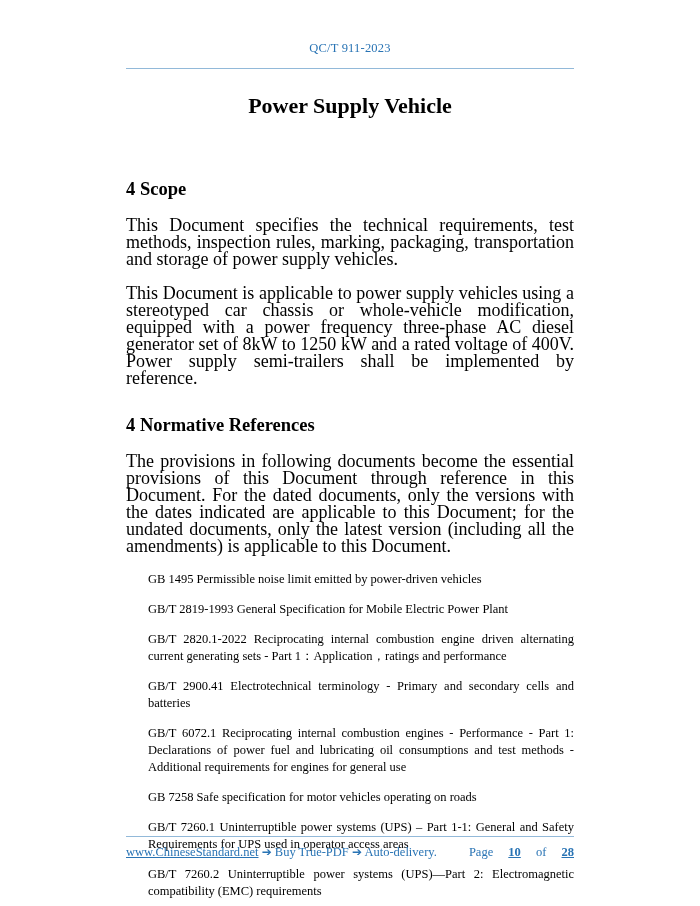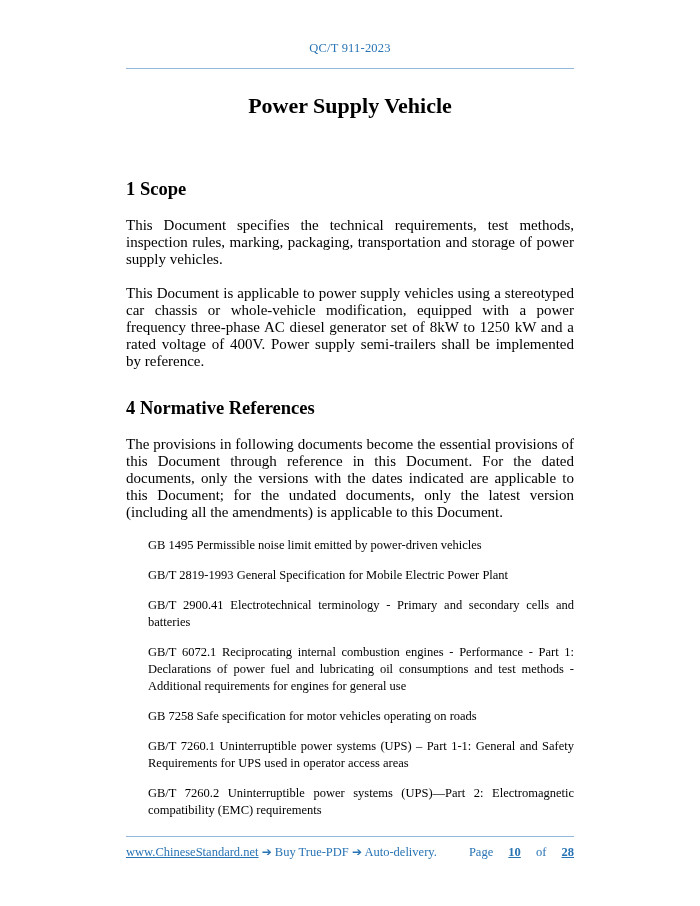--- a/index.html
+++ b/index.html
@@ -32,21 +32,21 @@
   }
   .sec-heading {
     font-size: 18.5px;
     font-weight: bold;
     line-height: 22px;
   }
   .h-scope { margin-top: 62px; }
   .h-refs  { margin-top: 27px; }
   .para {
     margin-top: 17px;
-    font-size: 15px;
+    font-size: 18px;
     line-height: 17px;
     text-align: justify;
   }
   .ref-list { margin-top: 16px; }
   .ref {
     margin-left: 22px;
     margin-bottom: 13px;
     font-size: 12.5px;
     line-height: 17px;
     text-align: justify;
@@ -75,30 +75,31 @@
 <body>
 
 <div class="page">
 
   <div class="header">
     <span class="doc-number">QC/T 911-2023</span>
   </div>
 
   <div class="doc-title">Power Supply Vehicle</div>
 
-  <div class="sec-heading h-scope">1 Scope</div>
+  <div class="sec-heading h-scope">4 Scope</div>
   <p class="para">This Document specifies the technical requirements, test methods, inspection rules, marking, packaging, transportation and storage of power supply vehicles.</p>
   <p class="para">This Document is applicable to power supply vehicles using a stereotyped car chassis or whole-vehicle modification, equipped with a power frequency three-phase AC diesel generator set of 8kW to 1250 kW and a rated voltage of 400V. Power supply semi-trailers shall be implemented by reference.</p>
 
   <div class="sec-heading h-refs">4 Normative References</div>
   <p class="para">The provisions in following documents become the essential provisions of this Document through reference in this Document. For the dated documents, only the versions with the dates indicated are applicable to this Document; for the undated documents, only the latest version (including all the amendments) is applicable to this Document.</p>
 
   <div class="ref-list">
     <p class="ref">GB 1495 Permissible noise limit emitted by power-driven vehicles</p>
     <p class="ref">GB/T 2819-1993 General Specification for Mobile Electric Power Plant</p>
+    <p class="ref">GB/T 2820.1-2022 Reciprocating internal combustion engine driven alternating current generating sets - Part 1：Application，ratings and performance</p>
     <p class="ref">GB/T 2900.41 Electrotechnical terminology - Primary and secondary cells and batteries</p>
     <p class="ref">GB/T 6072.1 Reciprocating internal combustion engines - Performance - Part 1: Declarations of power fuel and lubricating oil consumptions and test methods - Additional requirements for engines for general use</p>
     <p class="ref">GB 7258 Safe specification for motor vehicles operating on roads</p>
     <p class="ref">GB/T 7260.1 Uninterruptible power systems (UPS) – Part 1-1: General and Safety Requirements for UPS used in operator access areas</p>
     <p class="ref">GB/T 7260.2 Uninterruptible power systems (UPS)—Part 2: Electromagnetic compatibility (EMC) requirements</p>
   </div>
 
   <div class="footer">
     <div class="footer-left">
       <a>www.ChineseStandard.net</a>

